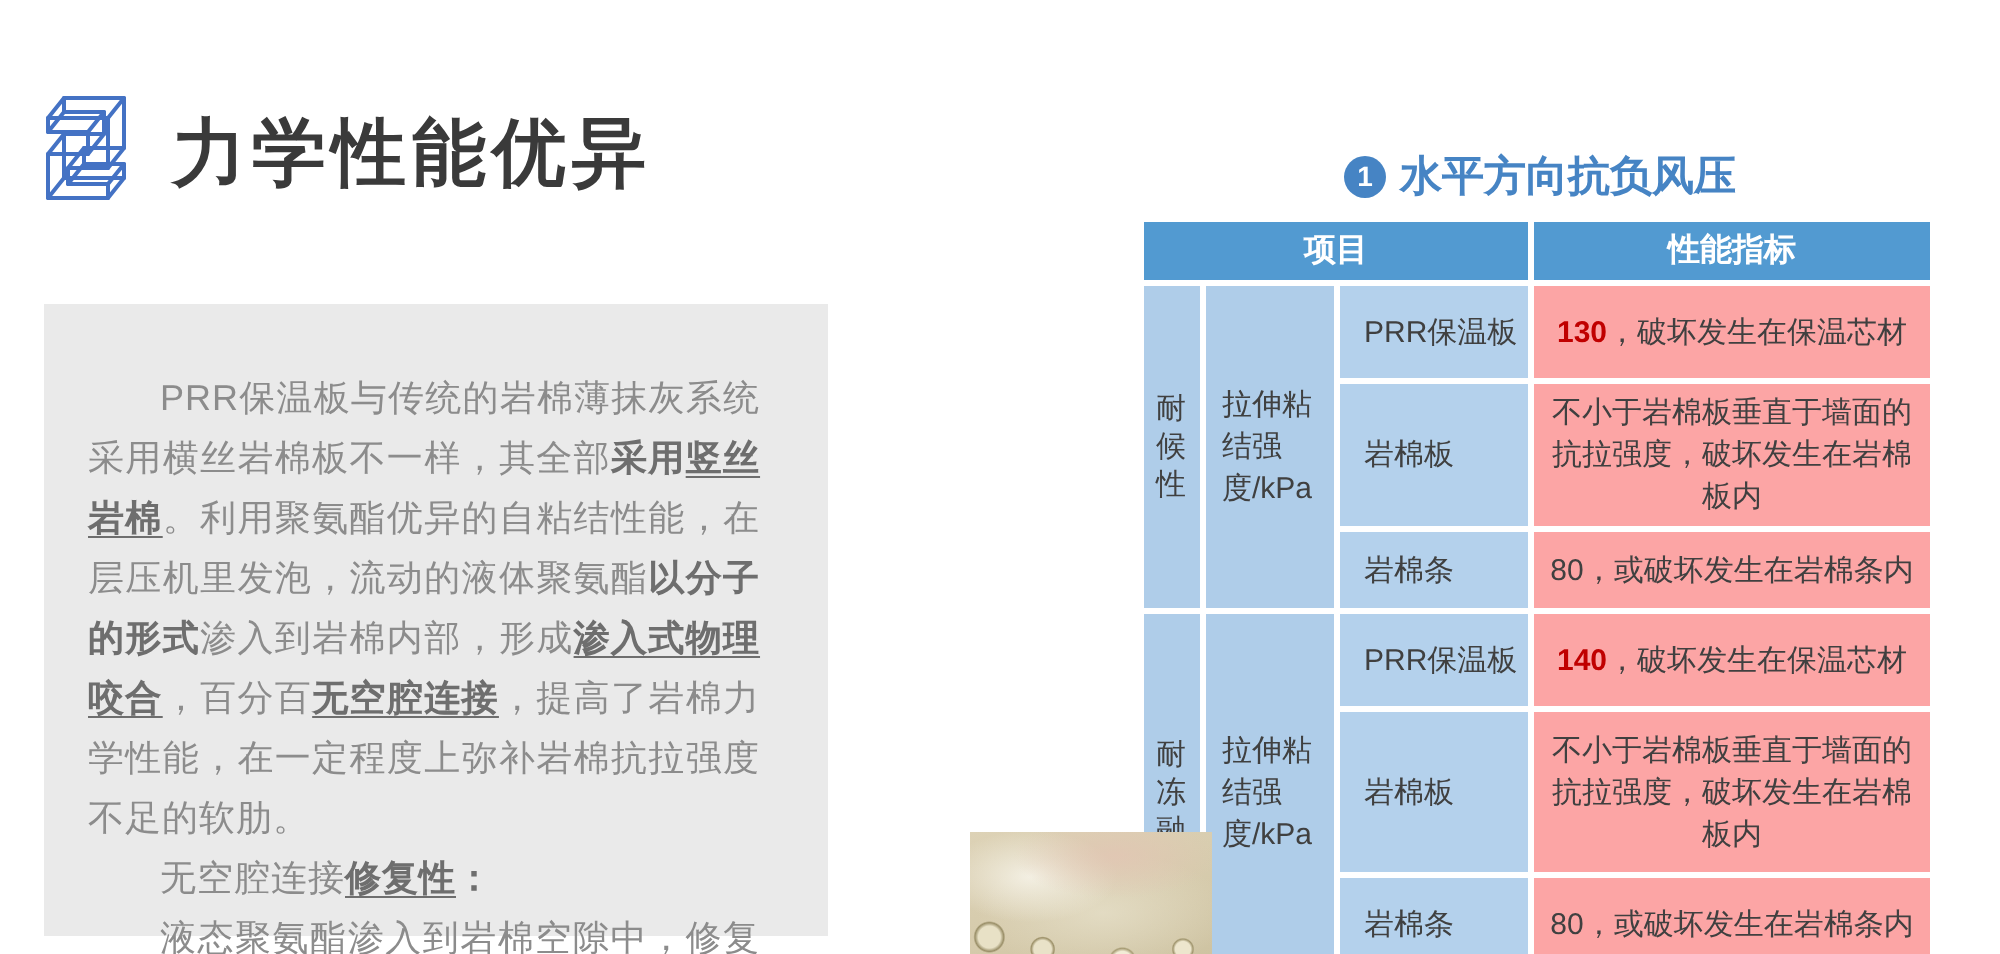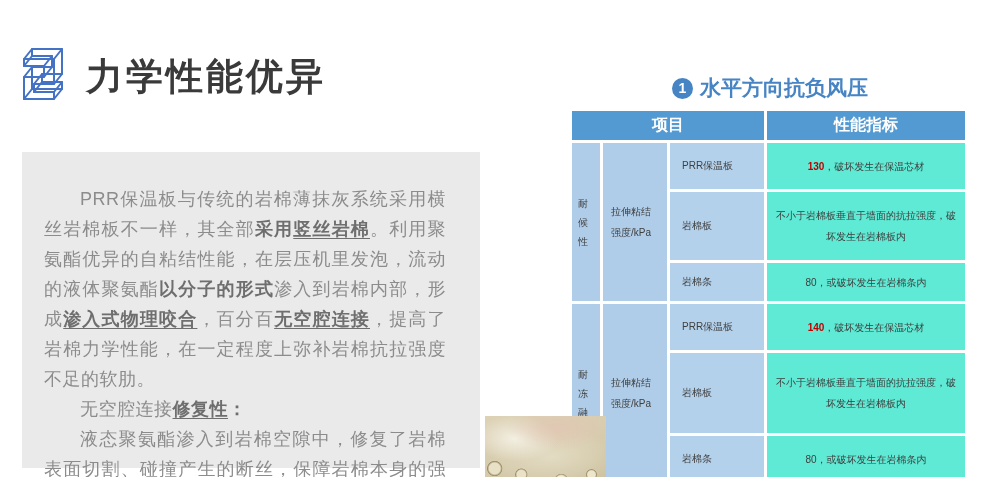--- a/index.html
+++ b/index.html
@@ -6,43 +6,43 @@
   html,body { background:#fff; }
   body { font-family:"Liberation Sans","DejaVu Sans",sans-serif; }
   .slide { position:relative; width:1000px; height:477px; background:#ffffff; overflow:hidden;margin-top:40px; }
 
   
   .logo { position:absolute; left:20px; top:5px; width:52px; height:58px; }
   .page-title { position:absolute; left:86px; top:12px; font-size:37px; font-weight:bold;
                 color:#3a3a3a; letter-spacing:3px; }
 
   
-  .textbox { position:absolute; left:22px; top:112px; width:458px; height:316px;
+  .textbox { position:absolute; left:22px; top:112px; width:392px; height:316px;
              background:#EAEAEA; padding:32px 34px 0 22px; color:#8c8c8c;
              font-size:18px; line-height:30px; text-align:justify; letter-spacing:0.5px; }
   .textbox p { text-indent:2em; margin:0; }
   .b { font-weight:bold; color:#6e6e6e; }
   .u { text-decoration:underline; text-underline-offset:3px; }
 
   
   .tbl-caption { position:absolute; left:572px; top:34px; width:396px; text-align:center;
                  font-size:21px; font-weight:bold; color:#4684C4; }
   .badge { display:inline-block; width:21px; height:21px; line-height:21px; border-radius:50%;
            background:#4684C4; color:#fff; font-size:14px; font-weight:bold; text-align:center;
            vertical-align:2px; margin-right:7px; }
 
   
   table.tbl { position:absolute; left:569px; top:68px; border-collapse:separate;
               border-spacing:3px; table-layout:fixed; }
   .tbl th { background:#529AD1; color:#ffffff; font-size:16px; font-weight:bold; height:29px; }
-  .tbl td { font-size:10px; color:#404040; }
+  .tbl td { font-size:15px; color:#404040; }
   .cat  { background:#AFCDE9; line-height:19px; padding:0 6px; width:28px; }
   .test { background:#AFCDE9; padding:0 8px; line-height:21px; }
   .prod { background:#B4D1EC; text-align:left; padding-left:12px; }
-  .val  { background:#5eead4; text-align:center; padding:4px 8px; line-height:21px; }
+  .val  { background:#fca5a5; text-align:center; padding:4px 8px; line-height:21px; }
   .red  { color:#C00000; font-weight:bold; }
   tr.trh th:first-child { width:28px; }
   tr.tr1 { height:46px; } tr.tr2 { height:68px; } tr.tr3 { height:38px; }
   tr.tr4 { height:46px; } tr.tr5 { height:80px; } tr.tr6 { height:46px; }
 
   
   .photo { position:absolute; left:485px; top:376px; width:121px; height:101px; z-index:5;
     background:
       radial-gradient(circle 12px at 18% 78%, #f0ead2 55%, #a69b72 70%, transparent 76%),
       radial-gradient(circle 14px at 48% 88%, #ece5cc 55%, #9e9370 70%, transparent 76%),

